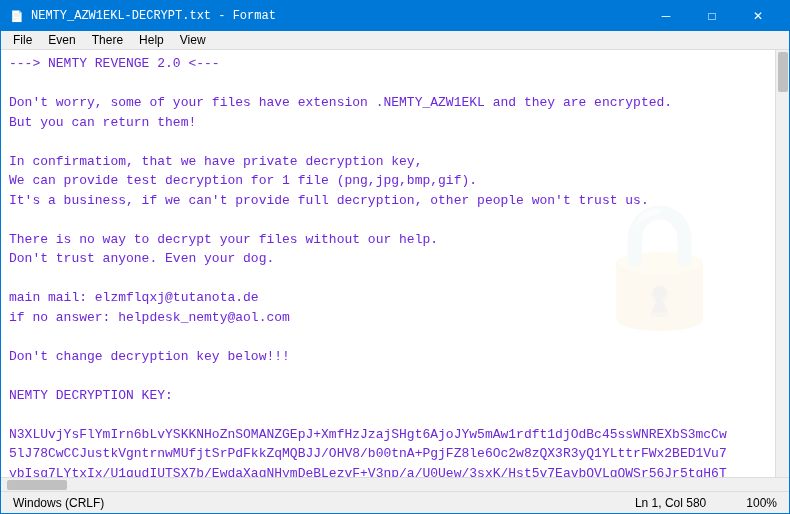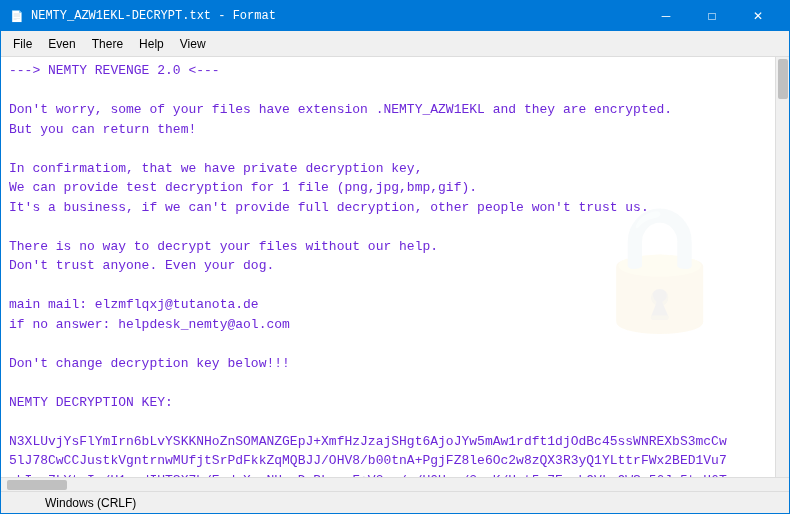--- a/index.html
+++ b/index.html
@@ -67,21 +67,21 @@
       font-size: 12px;
       color: #fff;
       background: transparent;
       border: none;
     }
 
     .menu-bar {
       background: #f0f0f0;
       display: flex;
       align-items: center;
-      height: 26px;
+      height: 19px;
       padding: 0 4px;
       border-bottom: 1px solid #ddd;
       flex-shrink: 0;
     }
 
     .menu-item {
       padding: 2px 8px;
       font-size: 12px;
       font-family: 'Segoe UI', Arial, sans-serif;
       cursor: pointer;
@@ -153,21 +153,20 @@
       justify-content: space-between;
       padding: 0 12px;
       font-size: 12px;
       font-family: 'Segoe UI', Arial, sans-serif;
       flex-shrink: 0;
     }
 
     .status-left {
       display: flex;
       gap: 20px;
-      margin-left: 32px;
     }
 
     .status-right {
       display: flex;
       gap: 40px;
     }
 
     .scrollbar-x {
       height: 14px;
       background: #f0f0f0;
@@ -248,15 +247,19 @@
   </div>
 
   <div class="bottom-area">
     <div class="scrollbar-x">
       <div class="scrollbar-x-thumb"></div>
     </div>
     <div class="status-bar">
       <div class="status-left">
         <span>Windows (CRLF)</span>
       </div>
+      <div class="status-right">
+        <span>Ln 1, Col 580</span>
+        <span>100%</span>
+      </div>
     </div>
   </div>
 </div>
 
 </body></html>

